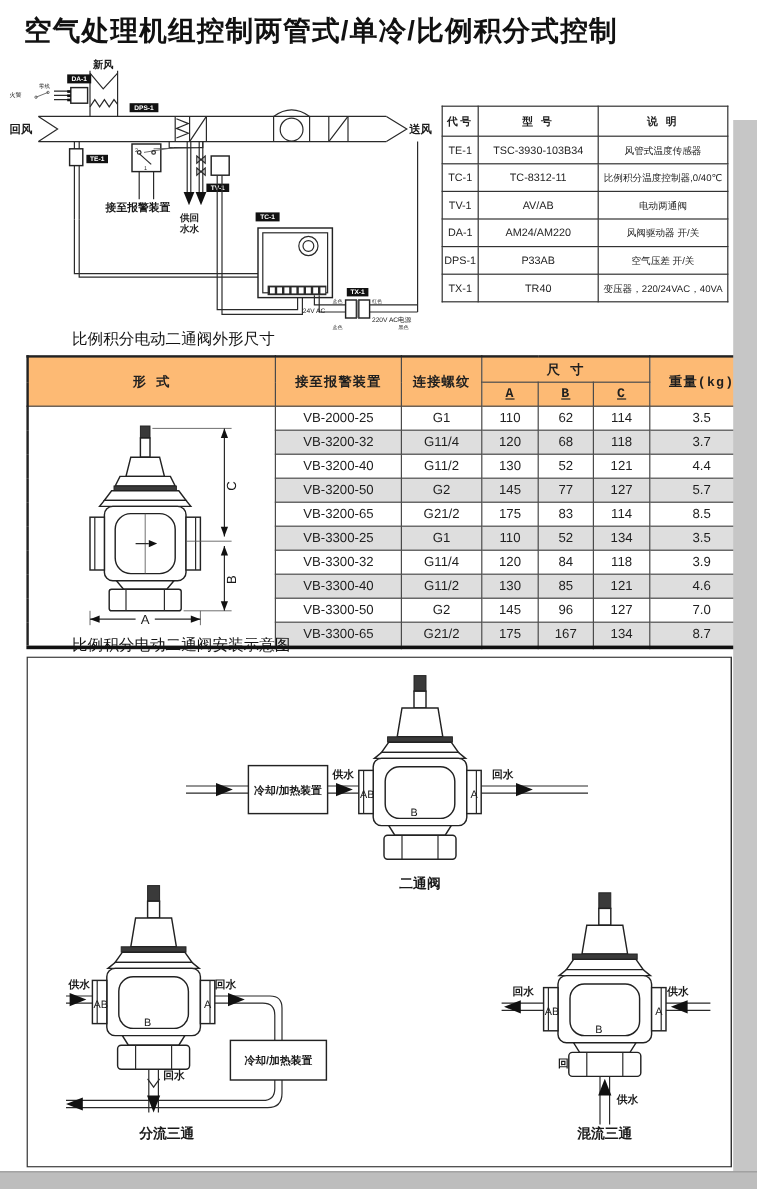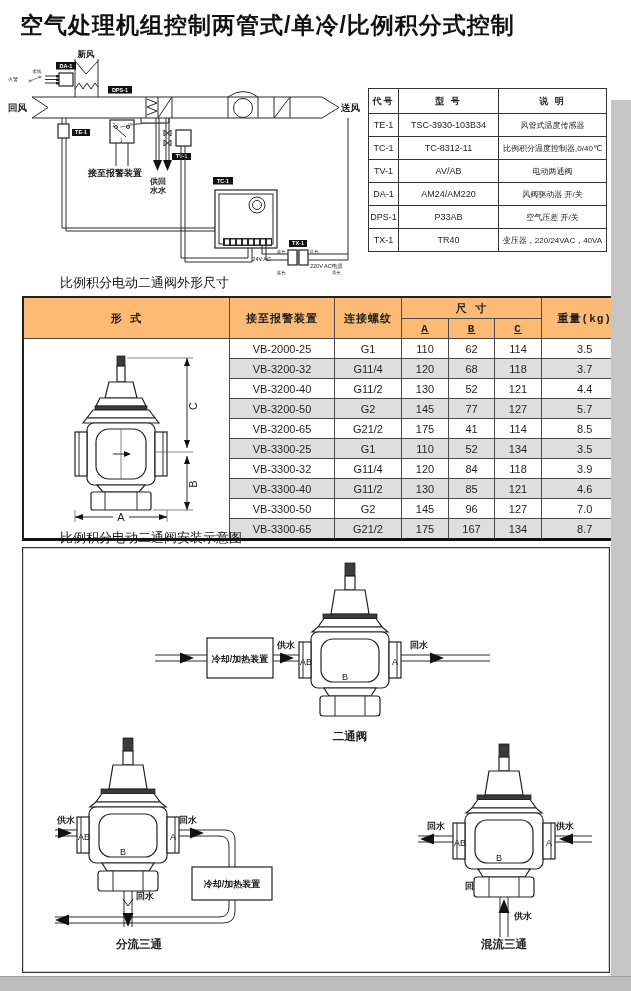--- a/index.html
+++ b/index.html
@@ -301,21 +301,21 @@
         <td>G2</td>
         <td>145</td>
         <td>77</td>
         <td>127</td>
         <td>5.7</td>
       </tr>
     <tr>
         <td>VB-3200-65</td>
         <td>G21/2</td>
         <td>175</td>
-        <td>41</td>
+        <td>83</td>
         <td>114</td>
         <td>8.5</td>
       </tr>
     <tr>
         <td>VB-3300-25</td>
         <td>G1</td>
         <td>110</td>
         <td>52</td>
         <td>134</td>
         <td>3.5</td>

